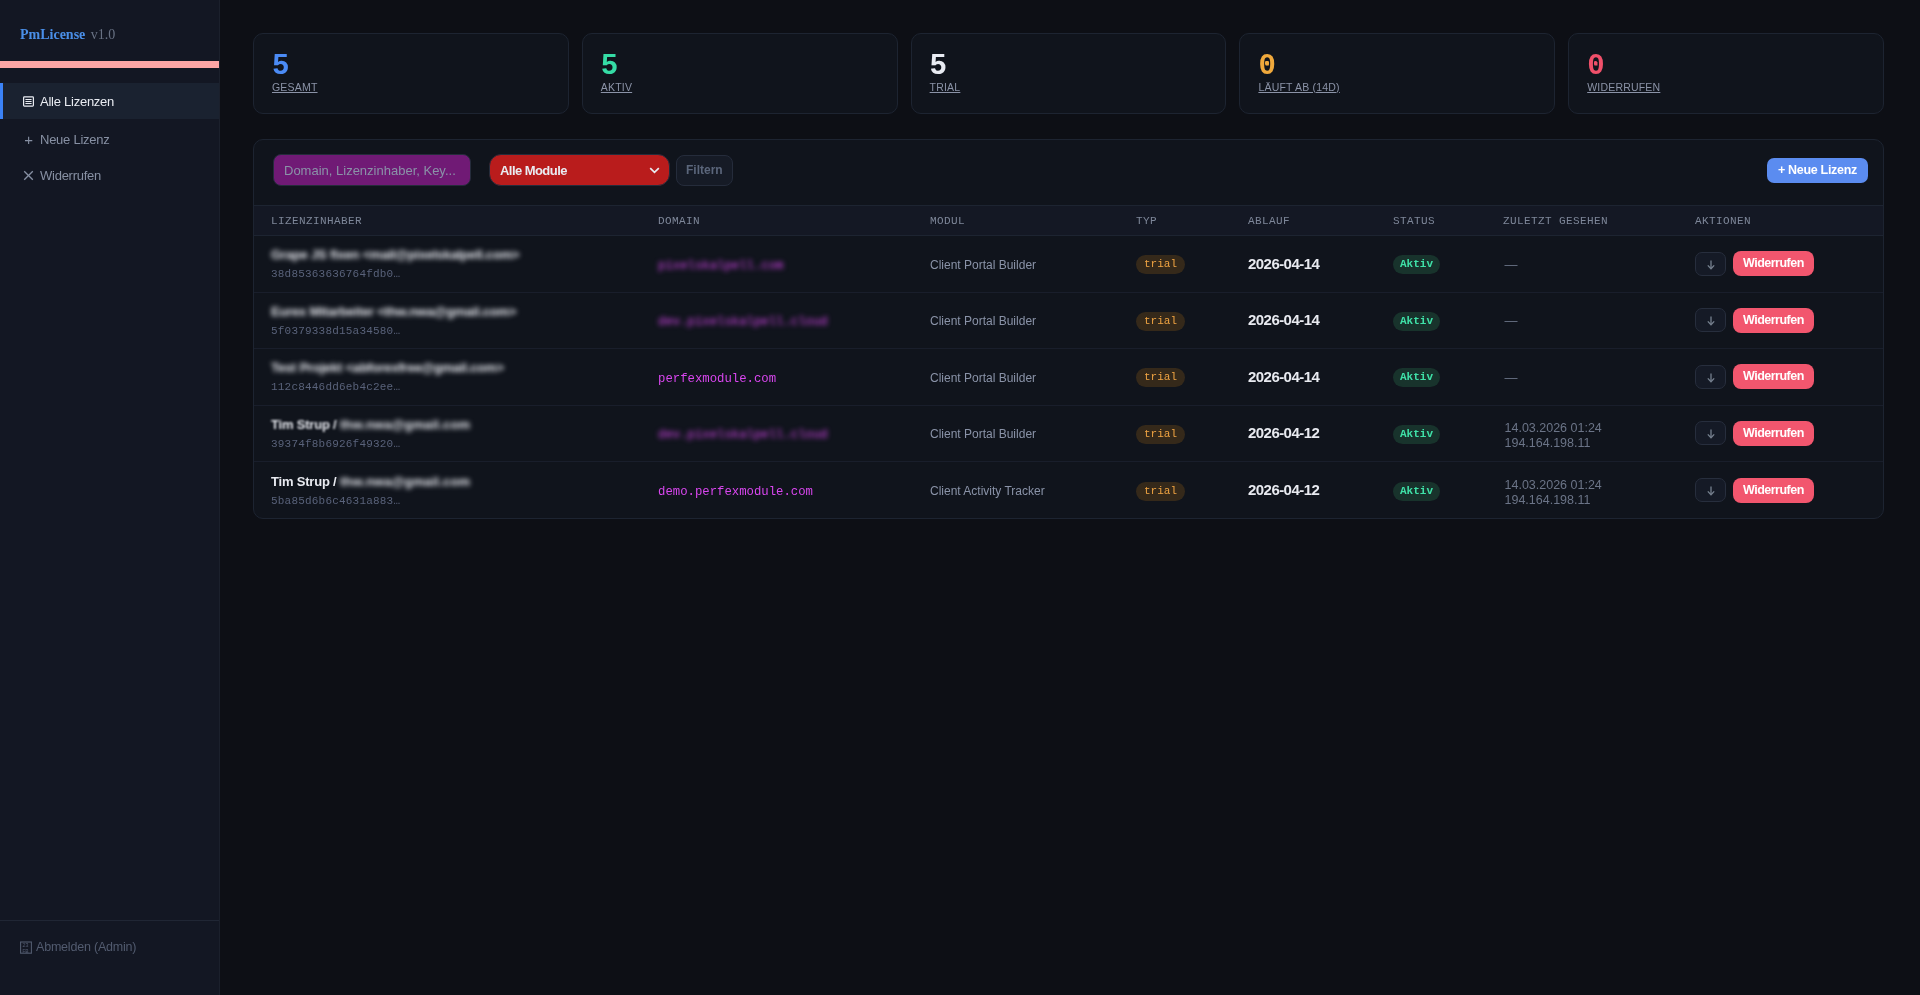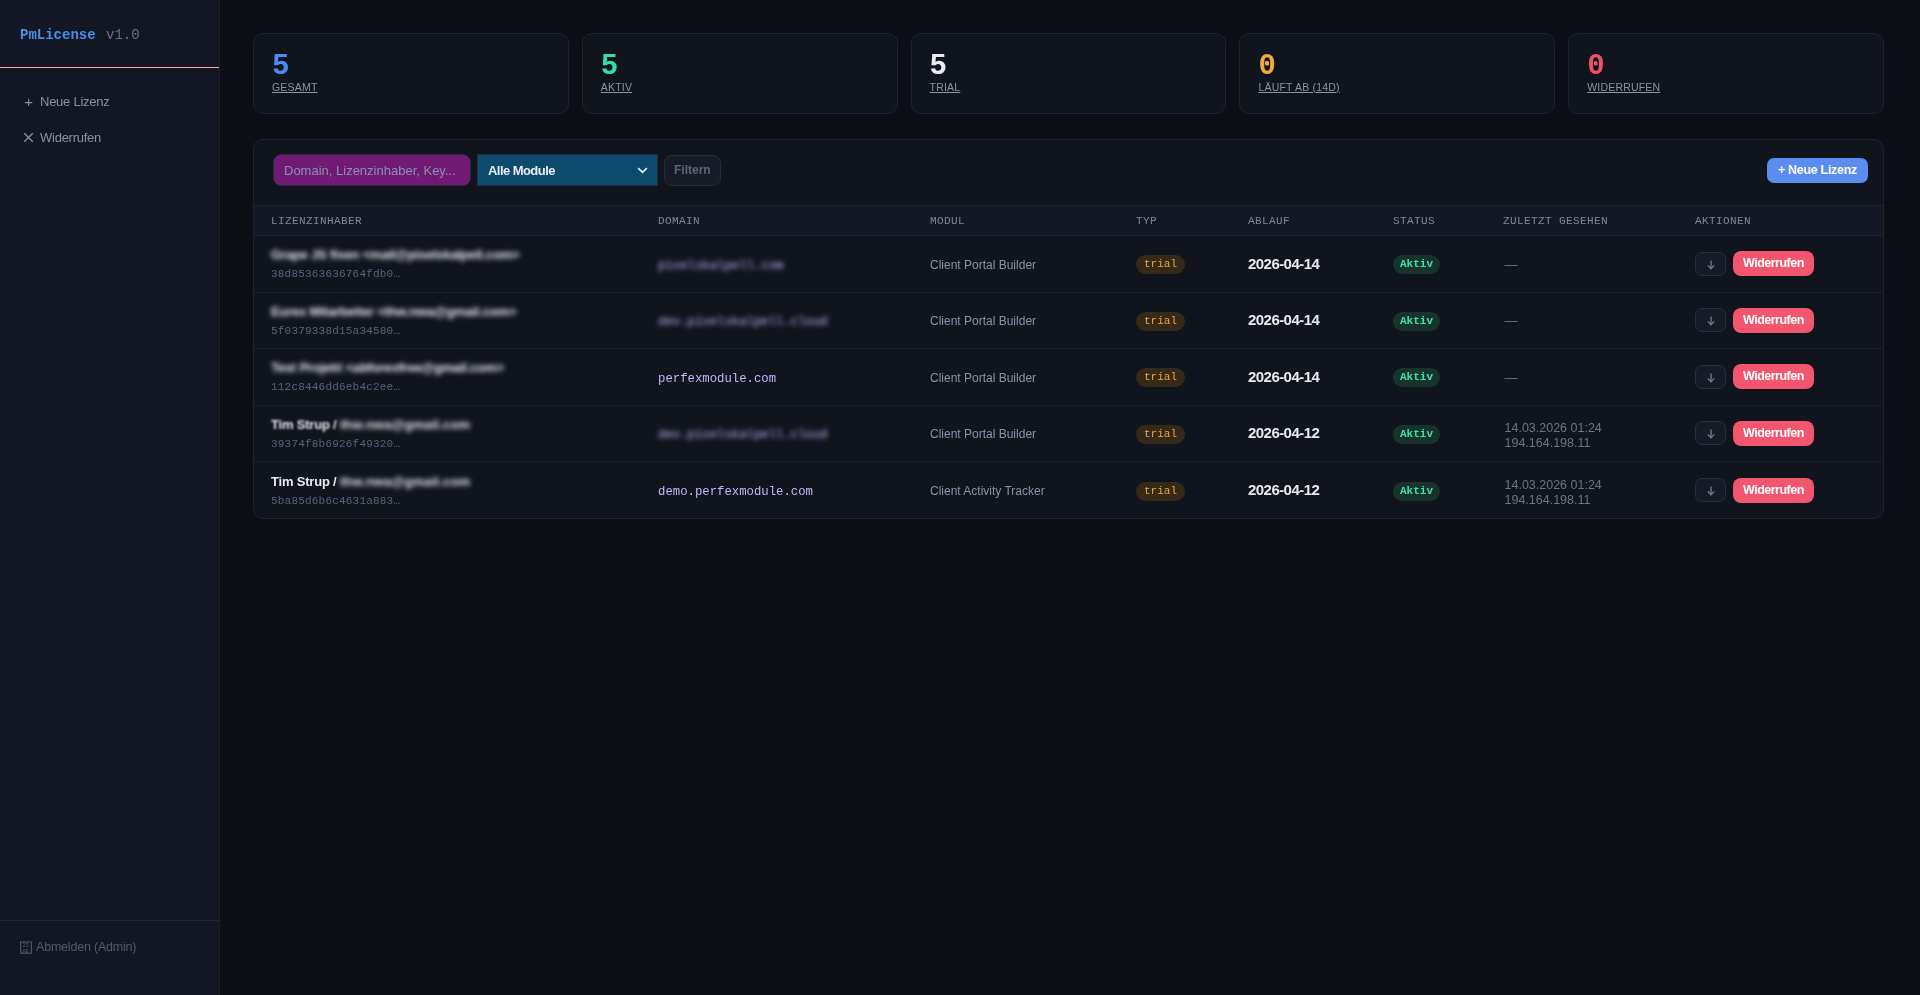--- a/index.html
+++ b/index.html
@@ -3,22 +3,22 @@
 <meta charset="utf-8">
 <title>PmLicense</title>
 <style>
   * { margin:0; padding:0; box-sizing:border-box; }
   html,body { width:1920px; height:995px; overflow:hidden; }
   body { background:#0d0f15; font-family:"Liberation Sans", sans-serif; color:#e8eaf0; }
 
   
   .sb { position:fixed; left:0; top:0; width:220px; height:995px;
         background:#131723; border-right:1px solid #1b202c; }
-  .logo { height:68px; padding:27px 0 4px 20px; border-bottom:1px solid #fca5a5;
-          font-family:Liberation Mono, monospace; font-size:14px; }
+  .logo { height:68px; padding:27px 0 4px 20px; border-bottom:7px solid #fca5a5;
+          font-family:Liberation Serif, serif; font-size:14px; }
   .logo .l1 { color:#4a8fe8; font-weight:bold; }
   .logo .l2 { color:#687183; }
   nav { margin-top:15px; }
   .nit { height:36px; display:flex; align-items:center; padding-left:23px;
          color:#8790a3; font-size:13px; letter-spacing:-0.25px; }
   .nit .nic { width:11px; margin-right:6px; display:flex; align-items:center; justify-content:center; color:#8790a3; font-size:14px; }
   .nit.active { margin-bottom:2.5px; background:#1a2230; border-left:3px solid #3b82f6; padding-left:20px;
                 color:#e9ecf2; }
   .nit.active .nic { color:#e9ecf2; }
   .sbfoot { position:absolute; left:0; right:0; bottom:0; height:75px;
@@ -37,22 +37,22 @@
   .num.c4 { color:#f0a93c; } .num.c5 { color:#f0506a; }
   .num.zero { position:relative; }
   .num.zero::after { content:""; position:absolute; left:6.7px; top:10px; width:3.6px; height:4.2px; background:currentColor; border-radius:1.3px; }
   .lbl { margin-top:-1px; font-size:10.5px; letter-spacing:0.2px; color:#8b93a7;text-decoration:underline; }
 
   .panel { margin-top:25px; background:#10141c; border:1px solid #1d2431; border-radius:10px; overflow:hidden; }
   .fbar { display:flex; align-items:center; padding:14px 19px 19px 19px; position:relative; }
   .search { width:198px; height:32px; background:#701a75; border:1px solid #252c3b; border-radius:8px;
             color:#8a93a8; font-size:13px; padding:0 10px; font-family:"Liberation Sans", sans-serif; }
   .search::placeholder { color:#8a93a8; }
-  .sel { width:181px; height:32px; margin-left:6px; background:#0c4a6e; border:1px solid #252c3b;
-         border-radius:0; display:flex; align-items:center; padding:0 10px;
+  .sel { width:181px; height:32px; margin-left:18px; background:#b91c1c; border:1px solid #252c3b;
+         border-radius:12px; display:flex; align-items:center; padding:0 10px;
          color:#e9ecf2; font-size:13px; font-weight:bold; letter-spacing:-0.55px; position:relative; }
   .sel svg { position:absolute; right:9px; }
   .fbtn { margin-left:6px; height:31px; padding:0 9px; background:#161b26; border:1px solid #252c3b;
           border-radius:8px; color:#5b667b; font-size:12px; font-weight:bold; font-family:"Liberation Sans", sans-serif; }
   .newbtn { margin-left:auto; margin-right:-4px; height:25px; padding:0 11px; background:#5b8cf0; border:none;
             border-radius:7px; color:#fff; font-size:12.5px; letter-spacing:-0.3px; font-weight:bold; font-family:"Liberation Sans", sans-serif; }
 
   table { border-collapse:collapse; width:100%; table-layout:fixed; }
   thead th { height:30px; background:#141824; color:#7e8799; font-family:"Liberation Mono", monospace;
              font-size:11px; font-weight:normal; letter-spacing:0.4px; text-align:left; vertical-align:middle;
@@ -66,21 +66,21 @@
   th.c4, td.c4 { width:112px; }
   th.c5, td.c5 { width:145px; }
   th.c6, td.c6 { width:110px; }
   th.c7, td.c7 { width:192px; }
   th.c8, td.c8 { width:auto; }
   td.c7 > * { padding-left:1.5px; }
   .acts { white-space:nowrap; }
 
   .name { font-size:13px; font-weight:bold; letter-spacing:-0.2px; color:#e8eaf0; white-space:nowrap; line-height:19px; }
   .key  { margin-top:2px; font-family:"Liberation Mono", monospace; font-size:11px; letter-spacing:0.2px; color:#59627a; line-height:16px; }
-  .dom  { font-family:"Liberation Mono", monospace; font-size:12.3px; color:#c4b5fd; }
+  .dom  { font-family:"Liberation Mono", monospace; font-size:12.3px; color:#d946ef; }
   .mod  { font-size:12px; color:#8a93a8; }
   .badge { display:inline-block; font-family:"Liberation Mono", monospace; font-size:11px;
            line-height:13px; padding:3px 8px; border-radius:999px; }
   .btrial { color:#f0a443; background:#35291a; }
   .baktiv { color:#3fe2a8; background:#18332c; font-weight:bold; padding:3px 7px; }
   .abl { font-size:15px; letter-spacing:-0.55px; font-weight:bold; color:#e8eaf0; }
   .seen { font-size:12.5px; color:#6b7487; line-height:15px; position:relative; top:3px; }
   .dash { font-size:13px; color:#6b7487; }
   .blur { filter:blur(2.6px); }
   .blurA { filter:blur(1.1px); }
@@ -90,20 +90,28 @@
            border-radius:7px; text-align:center; line-height:21px;
            vertical-align:middle; }
   .revbtn { display:inline-block; margin-left:7px; height:25px; line-height:25px; padding:0 10px; background:#f2566e;
             border-radius:8px; color:#fff; font-size:12.5px; letter-spacing:-0.5px; font-weight:bold; vertical-align:middle; }
 </style>
 </head>
 <body>
   <aside class="sb">
     <div class="logo"><span class="l1">PmLicense</span> <span class="l2" style="margin-left:2px;">v1.0</span></div>
     <nav>
+      <div class="nit active"><span class="nic">
+          <svg width="11" height="11" viewBox="0 0 11 11">
+            <rect x="0.6" y="0.9" width="9.8" height="9.2" rx="0.8" fill="none" stroke="#e9ecf2" stroke-width="1.2"></rect>
+            <line x1="2.4" y1="3.5" x2="8.6" y2="3.5" stroke="#e9ecf2" stroke-width="1"></line>
+            <line x1="2.4" y1="5.5" x2="8.6" y2="5.5" stroke="#e9ecf2" stroke-width="1"></line>
+            <line x1="2.4" y1="7.5" x2="8.6" y2="7.5" stroke="#e9ecf2" stroke-width="1"></line>
+          </svg>
+        </span>Alle Lizenzen</div>
       <div class="nit"><span class="nic" style="font-size:15px;">+</span>Neue Lizenz</div>
       <div class="nit"><span class="nic">
           <svg width="11" height="11" viewBox="0 0 11 11">
             <line x1="1.2" y1="1.2" x2="9.8" y2="9.8" stroke="#8790a3" stroke-width="1.3"></line>
             <line x1="9.8" y1="1.2" x2="1.2" y2="9.8" stroke="#8790a3" stroke-width="1.3"></line>
           </svg>
         </span>Widerrufen</div>
     </nav>
     <div class="sbfoot"><span class="nic"><svg width="12" height="13" viewBox="0 0 12 13">
           <rect x="0.6" y="1" width="10.8" height="11.2" fill="none" stroke="#525b6f" stroke-width="1.1"></rect>

